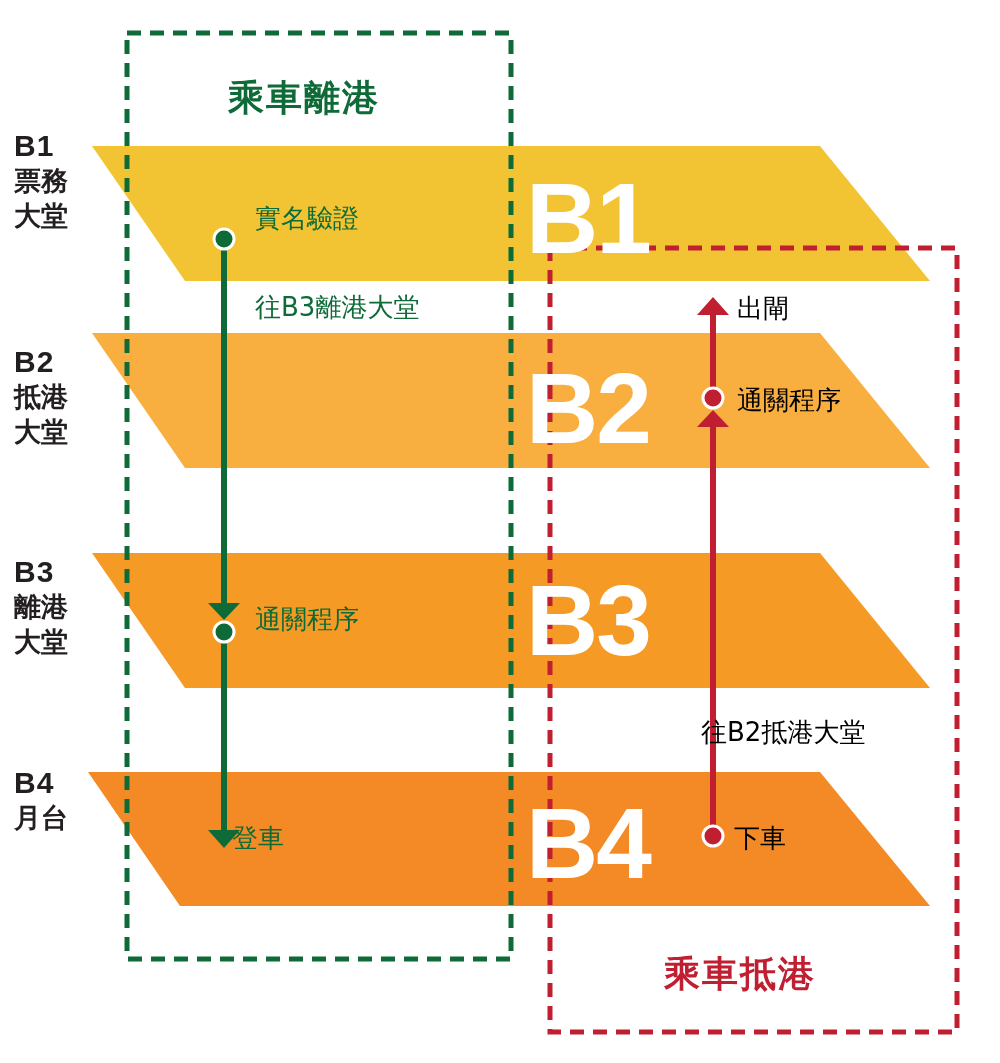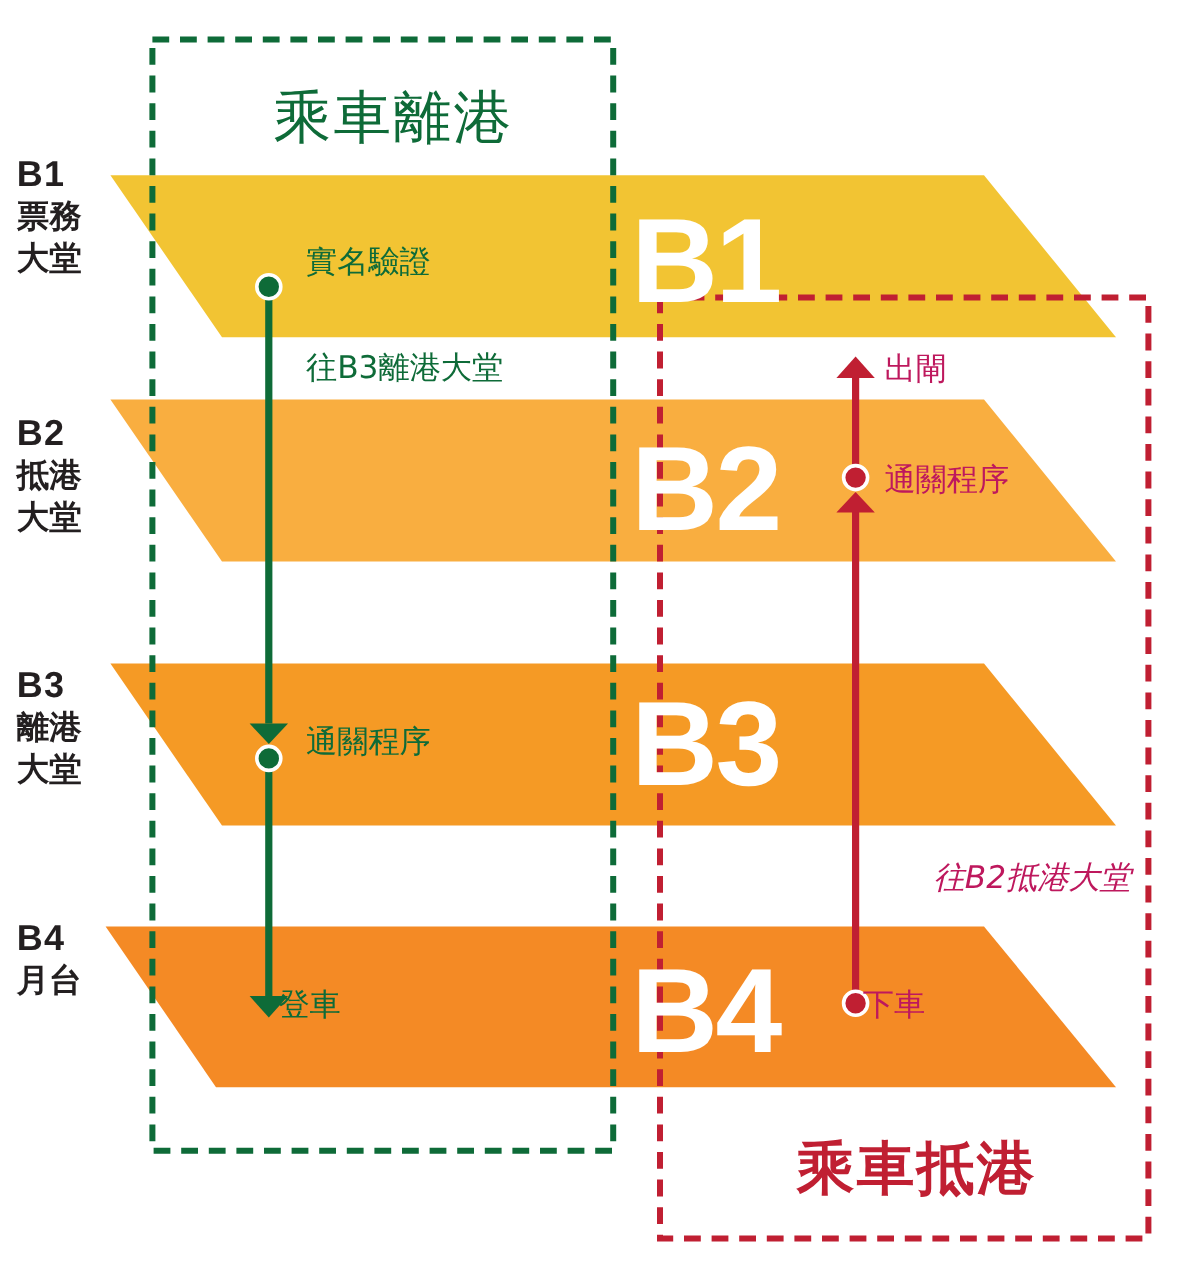--- a/index.html
+++ b/index.html
@@ -5,23 +5,23 @@
     html, body { margin: 0; padding: 0; background: #ffffff; }
     body { width: 1000px; height: 1063px; position: relative; overflow: hidden;
            font-family: "DejaVu Sans", "Liberation Sans", sans-serif; }
     svg#diagram { position: absolute; left: 0; top: 0; }
     .abs { position: absolute; white-space: nowrap; }
     .side-label { left: 14px; font-weight: bold; color: #231f20; font-size: 27px; line-height: 35px; }
     .side-label .lvl { font-family: "Liberation Sans", sans-serif; font-size: 30px; letter-spacing: 1px; }
     .big-level { color: #ffffff; font-family: "Liberation Sans", sans-serif; font-weight: bold;
                  font-size: 100px; line-height: 100px; letter-spacing: -2px; }
     .green-text { color: #0e6b38; font-size: 26px; line-height: 30px; }
-    .red-text { color: #be185d; font-size: 26px; line-height: 30px; }
-    .title-green { color: #0e6b38; font-weight: normal; font-size: 48px; line-height: 44px; letter-spacing: 2px; }
-    .title-red { color: #c01f32; font-weight: bold; font-size: 48px; line-height: 44px; letter-spacing: 2px; }
+    .red-text { color: #000000; font-size: 26px; line-height: 30px; }
+    .title-green { color: #0e6b38; font-weight: bold; font-size: 36px; line-height: 44px; letter-spacing: 2px; }
+    .title-red { color: #c01f32; font-weight: bold; font-size: 36px; line-height: 44px; letter-spacing: 2px; }
   </style>
 </head>
 <body>
 
 <svg id="diagram" width="1000" height="1063" viewBox="0 0 1000 1063">
 
   <polygon points="92,146 820,146 930,281 185,281" fill="#f2c433"></polygon>
   <polygon points="92,333 820,333 930,468 185,468" fill="#f9ae40"></polygon>
   <polygon points="92,553 820,553 930,688 185,688" fill="#f59a25"></polygon>
   <polygon points="88,772 820,772 930,906 180,906" fill="#f48a25"></polygon>
@@ -71,15 +71,15 @@
 </div>
 
 <div class="abs title-green" style="left:228px; top:76px;">乘車離港</div>
 <div class="abs green-text" style="left:255px; top:204px;font-family:Liberation Serif, serif;">實名驗證</div>
 <div class="abs green-text" style="left:255px; top:292px;text-align:right;">往B3離港大堂</div>
 <div class="abs green-text" style="left:255px; top:604px;">通關程序</div>
 <div class="abs green-text" style="left:232px; top:823px;">登車</div>
 
 <div class="abs red-text" style="left:737px; top:293px;">出閘</div>
 <div class="abs red-text" style="left:737px; top:385px;">通關程序</div>
-<div class="abs red-text" style="left:778px; top:717px;font-style:italic;">往B2抵港大堂</div>
-<div class="abs red-text" style="left:719px; top:823px;">下車</div>
+<div class="abs red-text" style="left:701px; top:717px;">往B2抵港大堂</div>
+<div class="abs red-text" style="left:734px; top:823px;">下車</div>
 <div class="abs title-red" style="left:664px; top:952px;">乘車抵港</div>
 
 </body></html>

